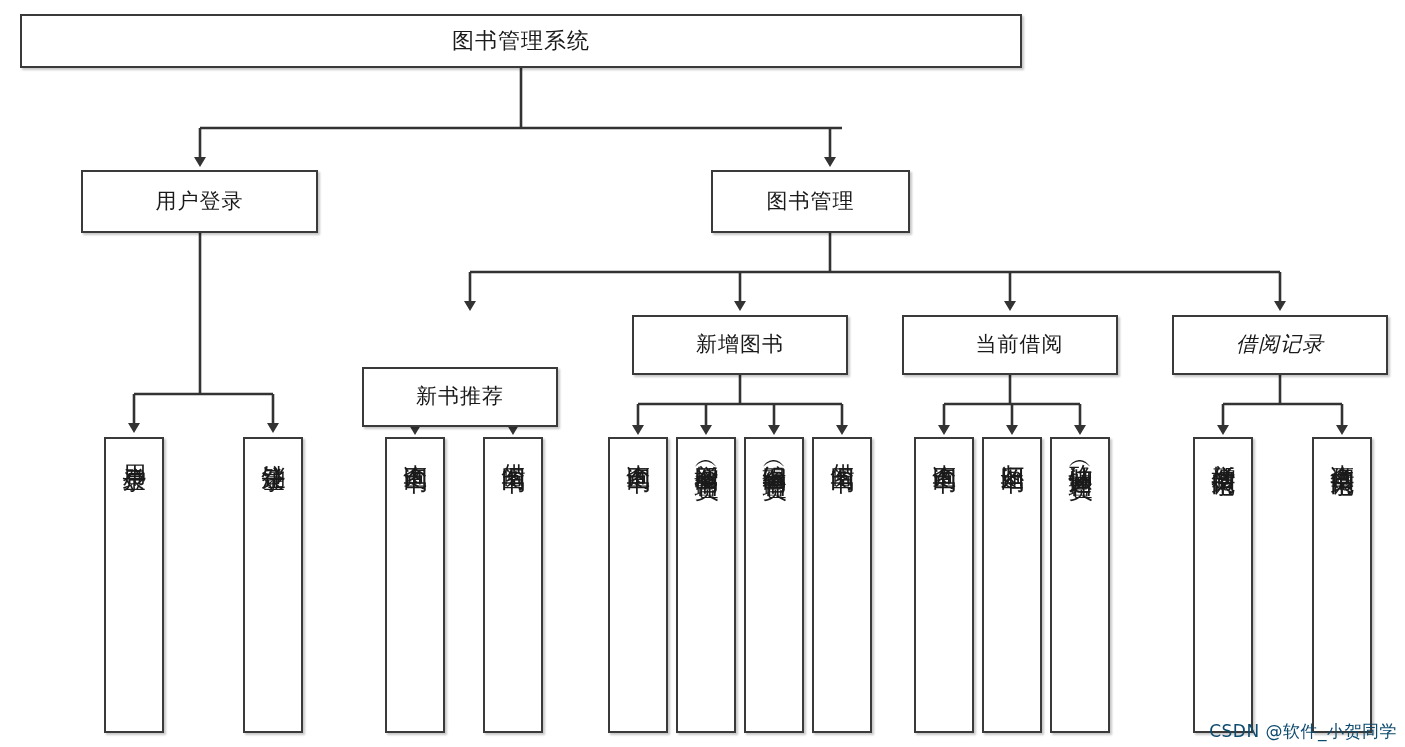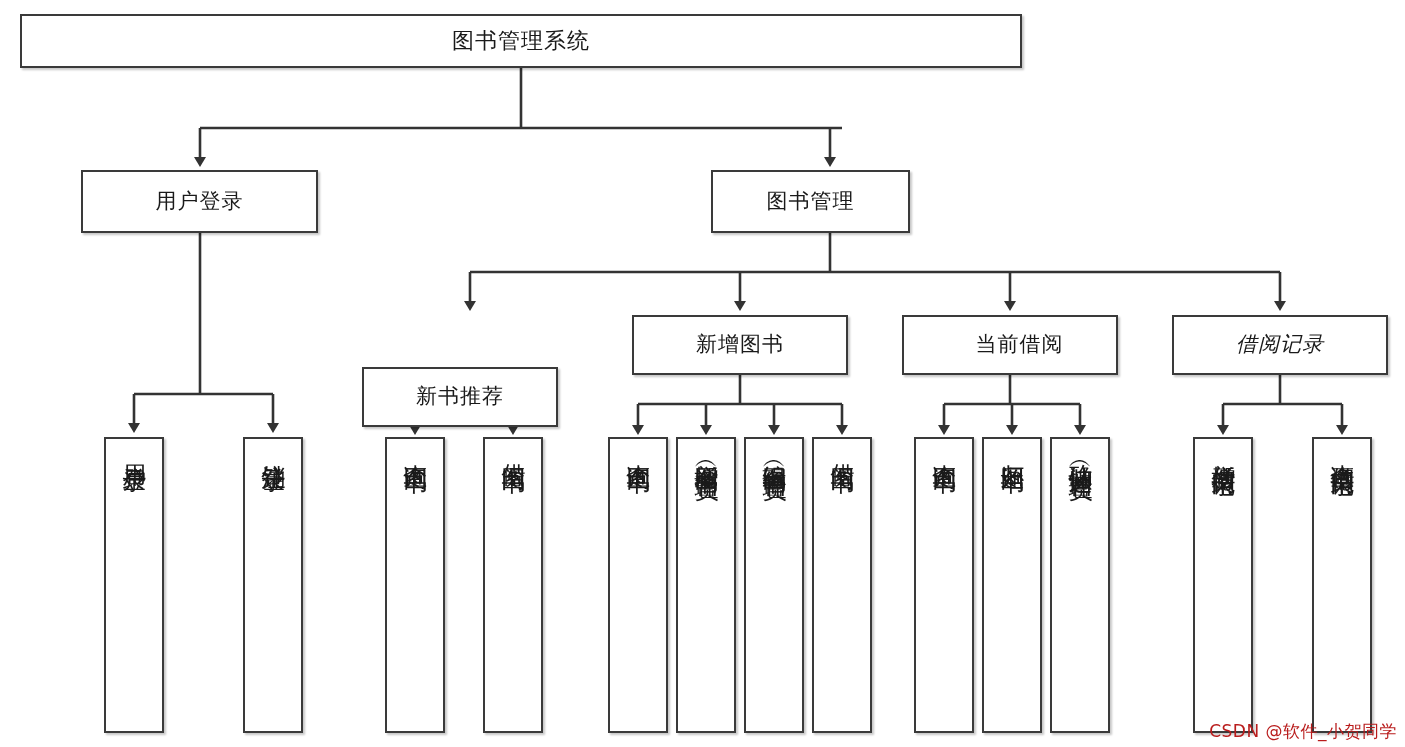--- a/index.html
+++ b/index.html
@@ -61,21 +61,21 @@
     line-height: 1.12;
     letter-spacing: 2px;
     white-space: nowrap;
     text-align: left;
   }
   .watermark {
     position: absolute;
     right: 8px;
     bottom: 4px;
     font-size: 17px;
-    color: #b91c1c;
+    color: #0c4a6e;
     letter-spacing: 0.5px;
     white-space: nowrap;
     user-select: none;
   }
 </style>
 </head>
 <body>
 
 <div id="canvas">
 

